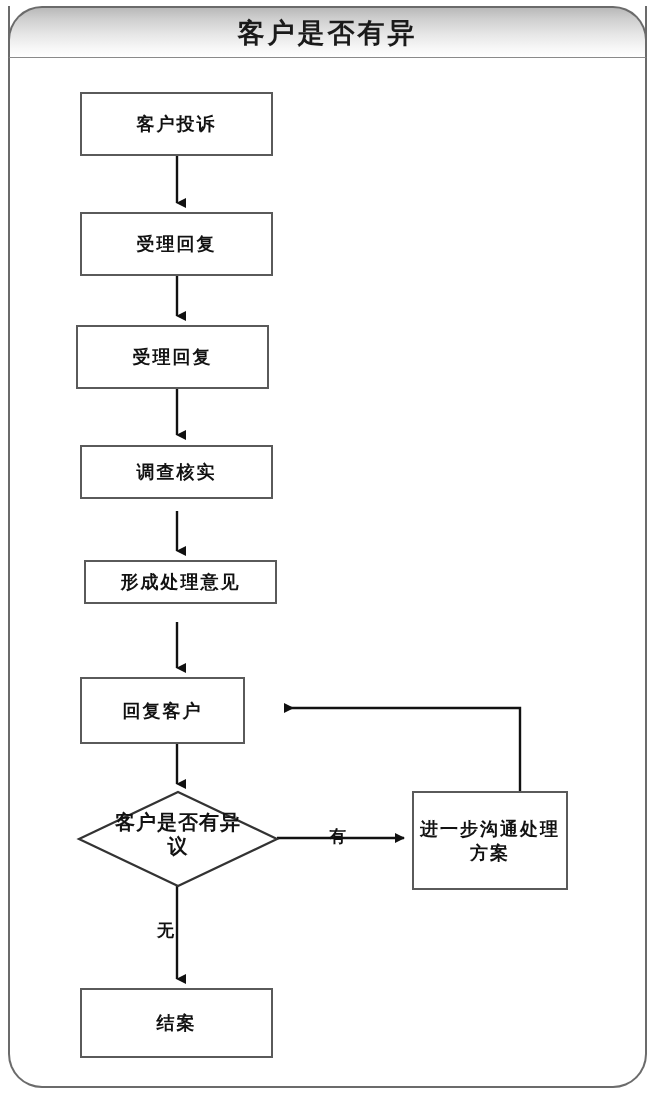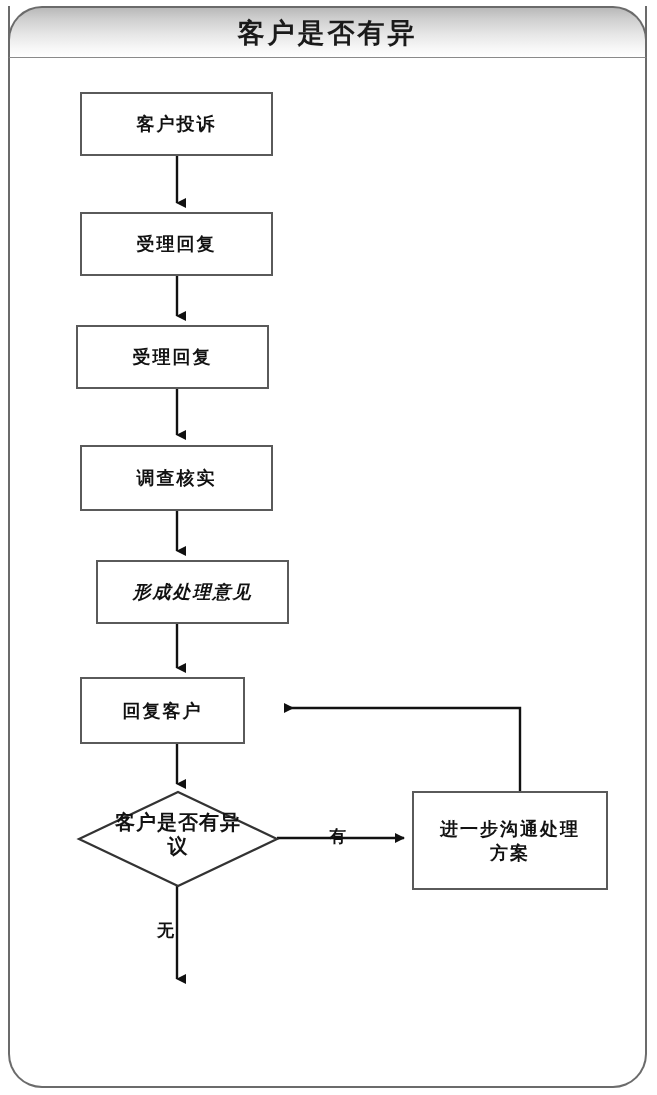--- a/index.html
+++ b/index.html
@@ -166,42 +166,45 @@
   </div>
 
   <div class="node-box" style="left:80px;  top:212px; width:193px; height:64px;">
     <span class="node-label">受理回复</span>
   </div>
 
   <div class="node-box" style="left:76px;  top:325px; width:193px; height:64px;">
     <span class="node-label">受理回复</span>
   </div>
 
-  <div class="node-box" style="left:80px;  top:445px; width:193px; height:66px;">
+  <div class="node-box" style="left:80px;  top:445px; width:193px; height:54px;">
     <span class="node-label">调查核实</span>
   </div>
 
-  <div class="node-box" style="left:96px;  top:560px; width:193px; height:64px;font-style:italic;">
+  <div class="node-box" style="left:84px;  top:560px; width:193px; height:44px;">
     <span class="node-label">形成处理意见</span>
   </div>
 
   <div class="node-box" style="left:80px;  top:677px; width:165px; height:67px;">
     <span class="node-label">回复客户</span>
   </div>
 
   <svg style="position:absolute; left:76px; top:790px; width:204px; height:98px;" viewBox="0 0 204 98" xmlns="http://www.w3.org/2000/svg">
     <polygon points="102,2 201,49 102,96 3,49" fill="#ffffff" stroke="#333333" stroke-width="2.2"></polygon>
   </svg>
   <div class="decision" style="left:76px; top:790px; width:204px; height:98px;">
     <span class="node-label">客户是否有异
 议</span>
   </div>
 
-  <div class="node-box" style="left:412px; top:791px; width:196px; height:99px;">
+  <div class="node-box" style="left:412px; top:791px; width:156px; height:99px;">
     <span class="node-label">进一步沟通处理
 方案</span>
   </div>
 
+  <div class="node-box" style="left:80px;  top:988px; width:193px; height:70px;">
+    <span class="node-label">结案</span>
+  </div>
 
   <div class="edge-label" style="left:329px; top:825px;">有</div>
   <div class="edge-label" style="left:157px; top:919px;">无</div>
 
 </div>
 
 </body></html>

